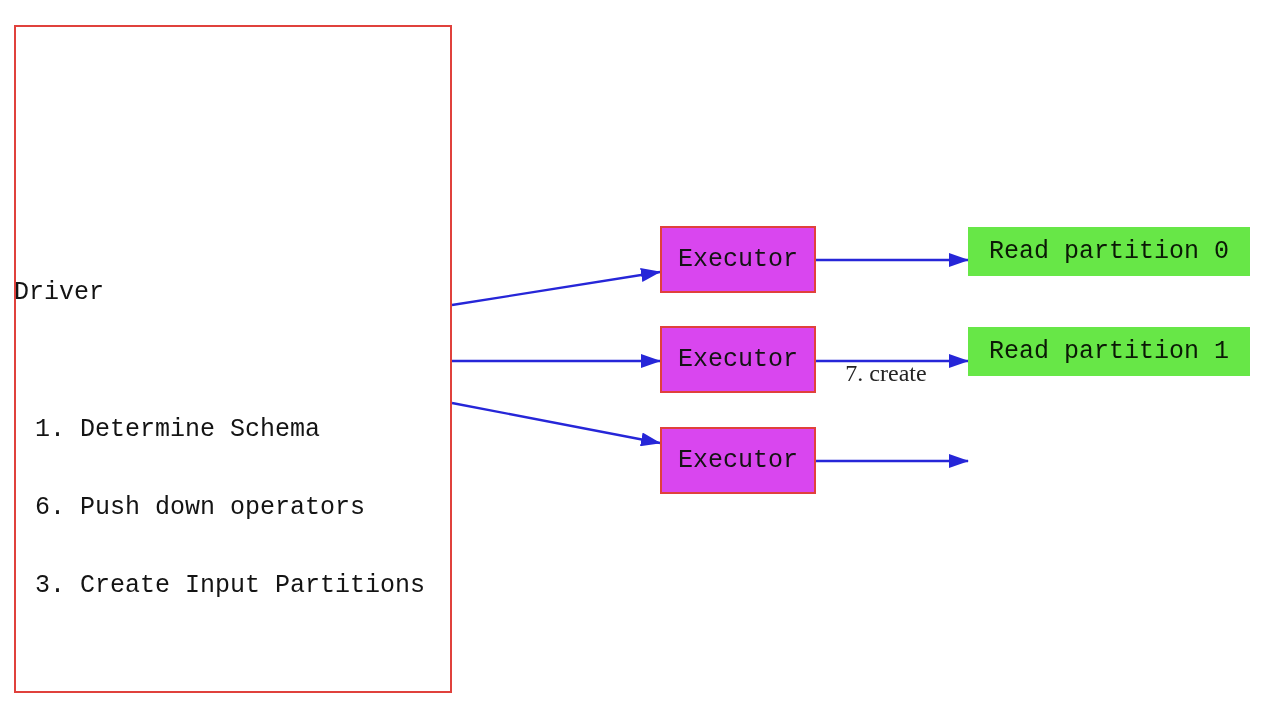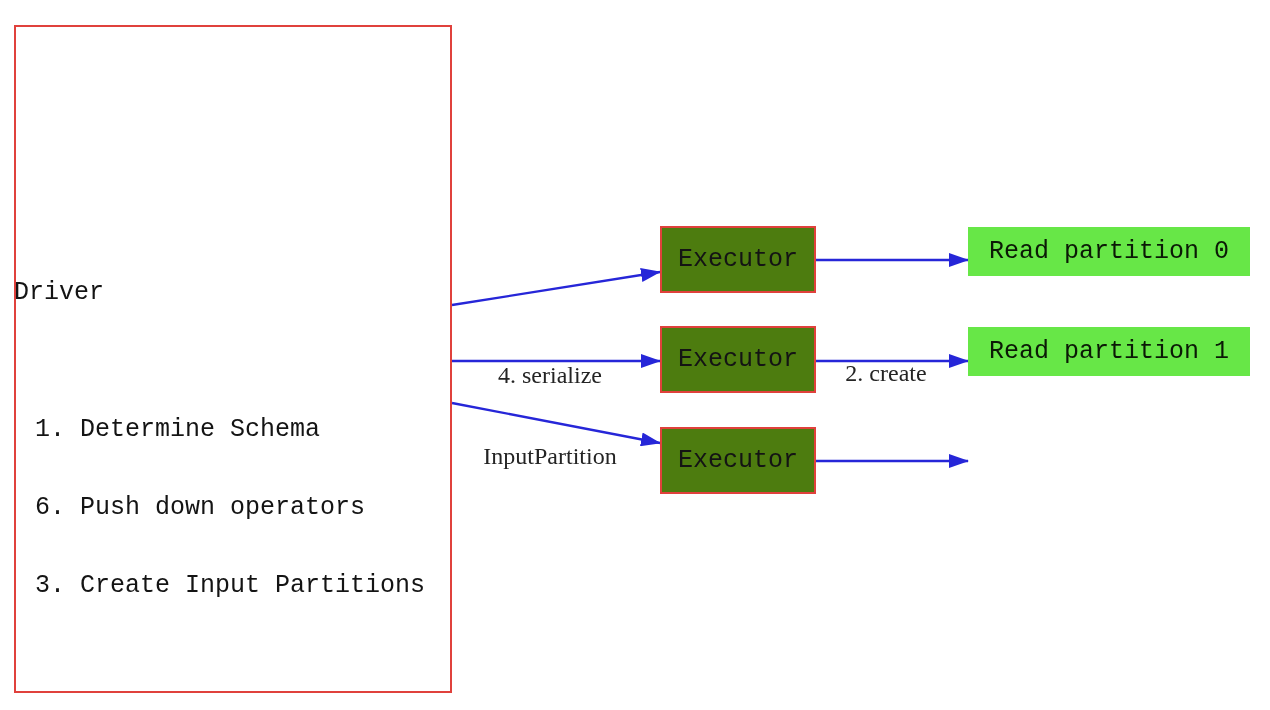--- a/index.html
+++ b/index.html
@@ -63,21 +63,21 @@
     top: 365px;
     font-size: 25px;
     line-height: 26px;
     white-space: pre;
   }
   .executor-box {
     left: 660px;
     width: 156px;
     height: 67px;
     border: 2px solid var(--box-border-red, #e0413c);
-    background: #4d7c0f;
+    background: #d946ef;
     font-size: 25px;
     white-space: pre;
   }
   .executor-1 { top: 226px; }
   .executor-2 { top: 326px; }
   .executor-3 { top: 427px; }
   .partition-box {
     left: 968px;
     width: 282px;
     height: 49px;
@@ -148,22 +148,18 @@
     <span>Executor</span>
   </div>
 
   <div class="node partition-box partition-0">
     <span>Read partition 0</span>
   </div>
   <div class="node partition-box partition-1">
     <span>Read partition 1</span>
   </div>
 
-  <div class="edge-label edge-label-serialize">
-    <div>4. serialize</div>
-    <div>InputPartition</div>
-  </div>
 
   <div class="edge-label edge-label-reader">
-    <div>2. create</div>
+    <div>7. create</div>
   </div>
 
 </div>
 
 </body></html>

